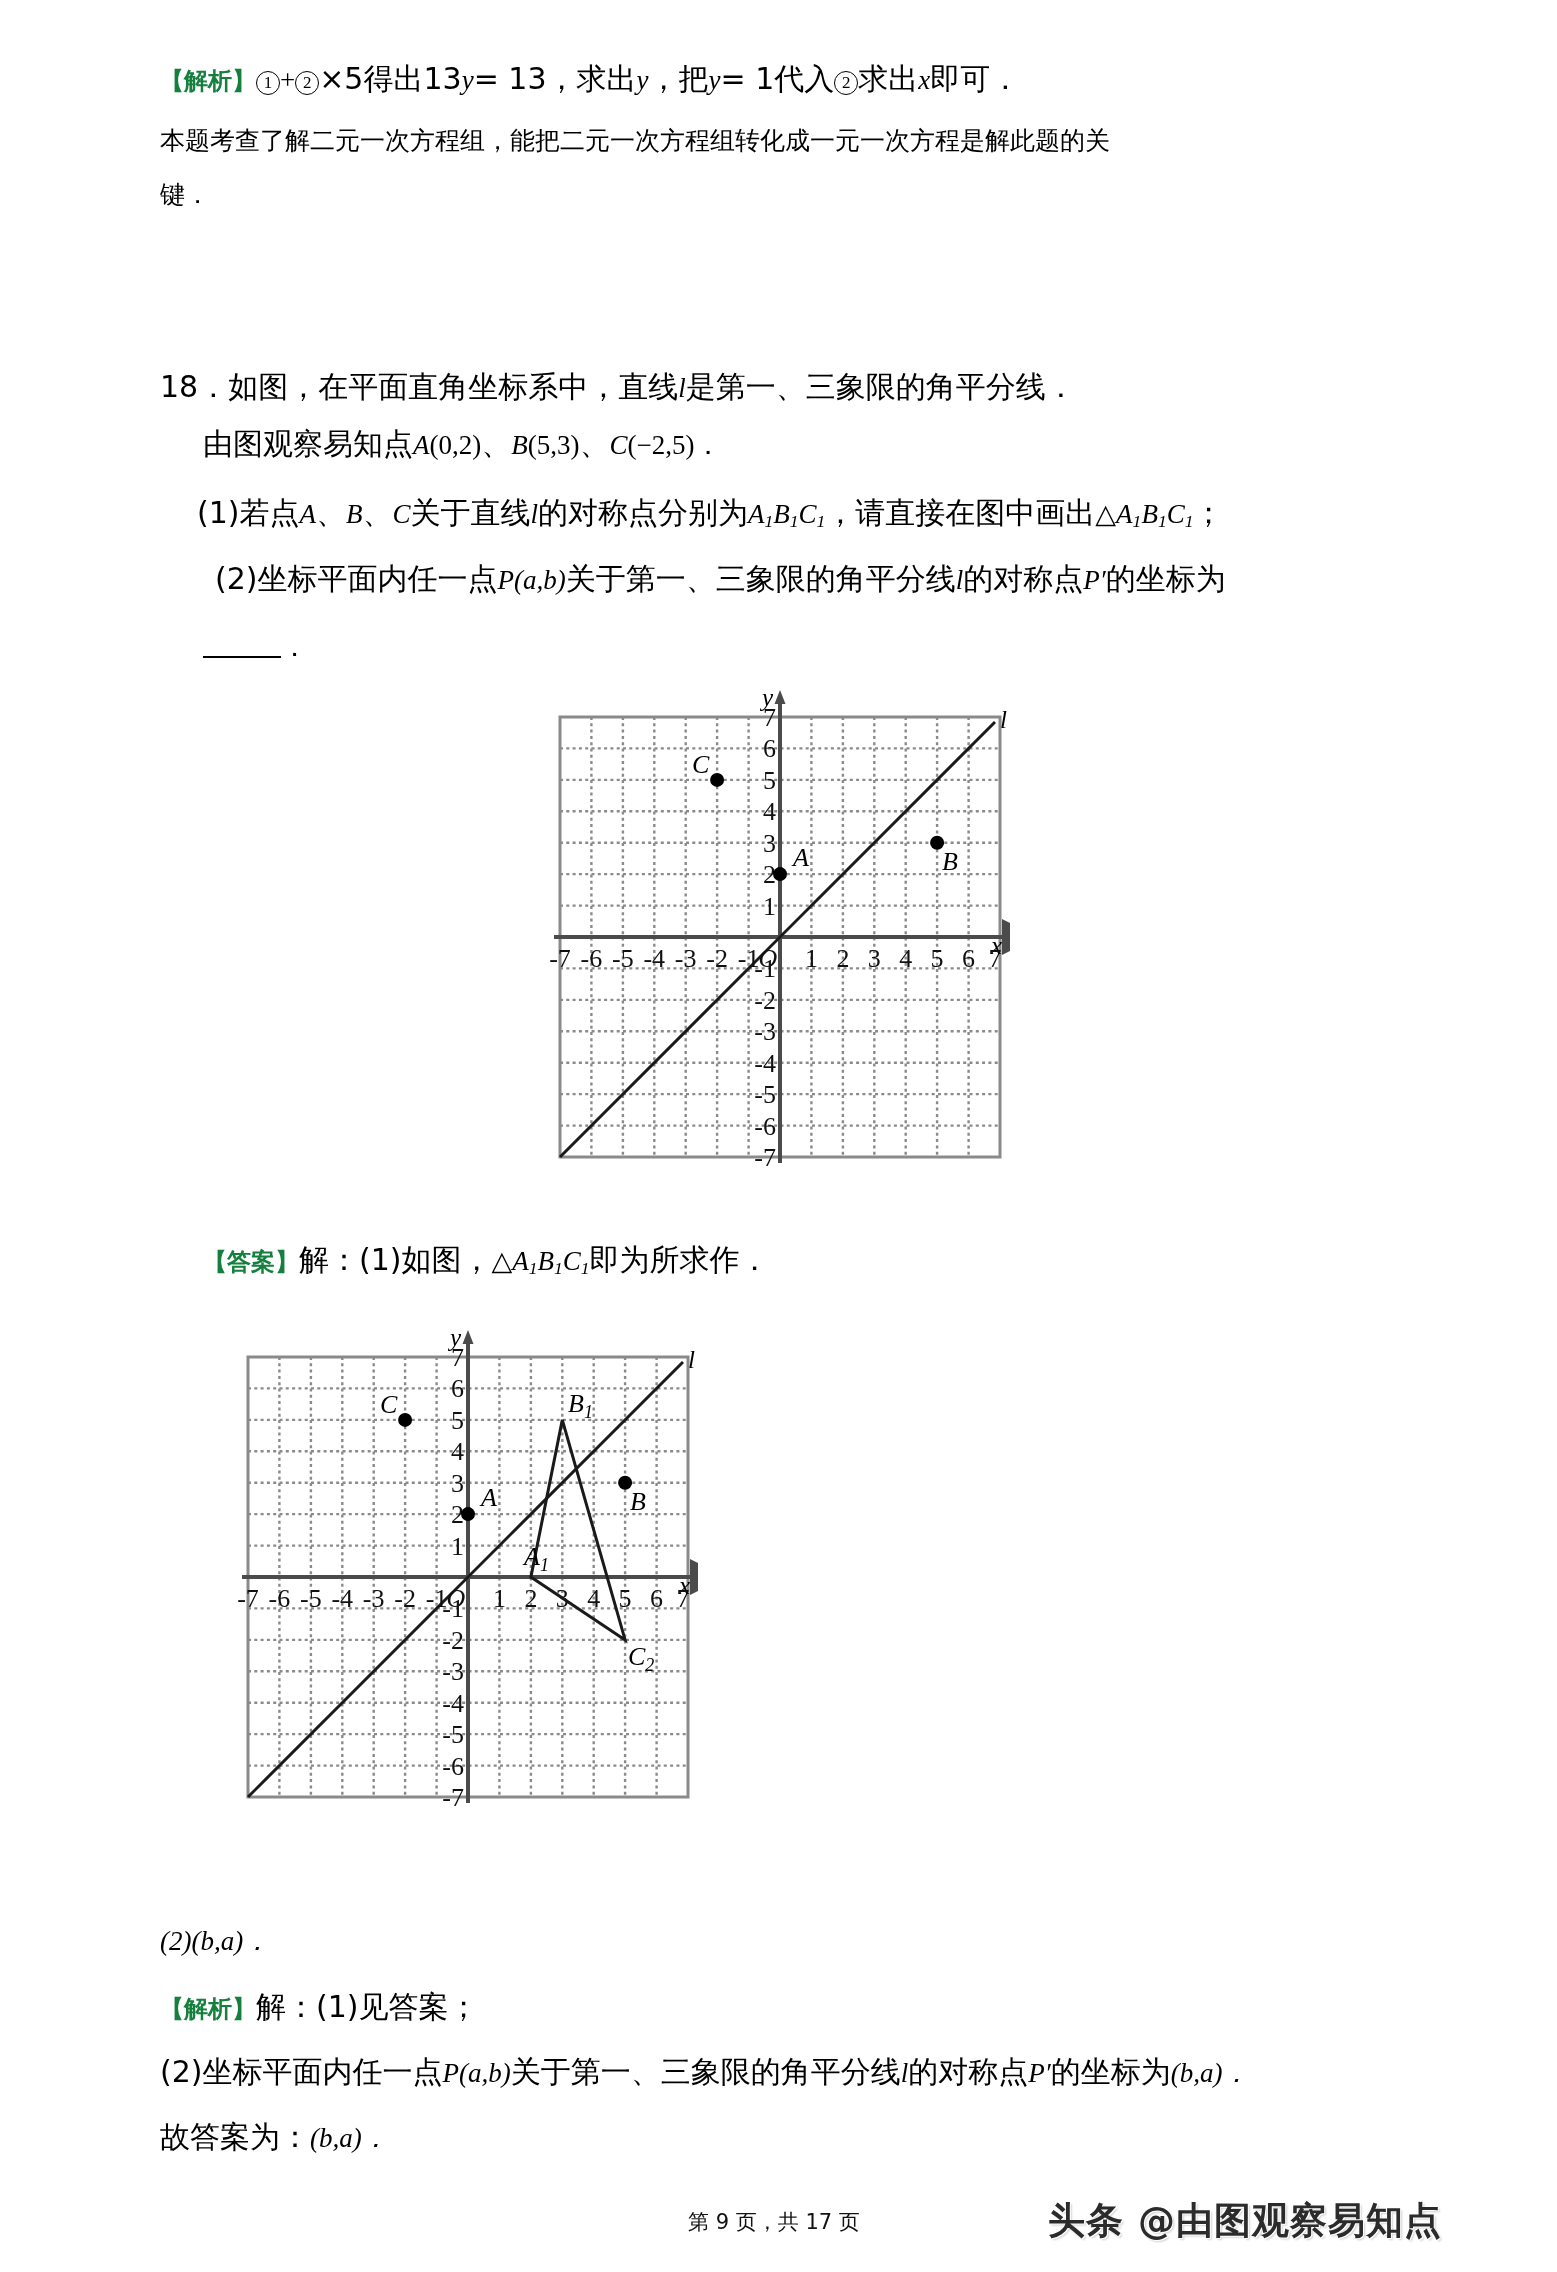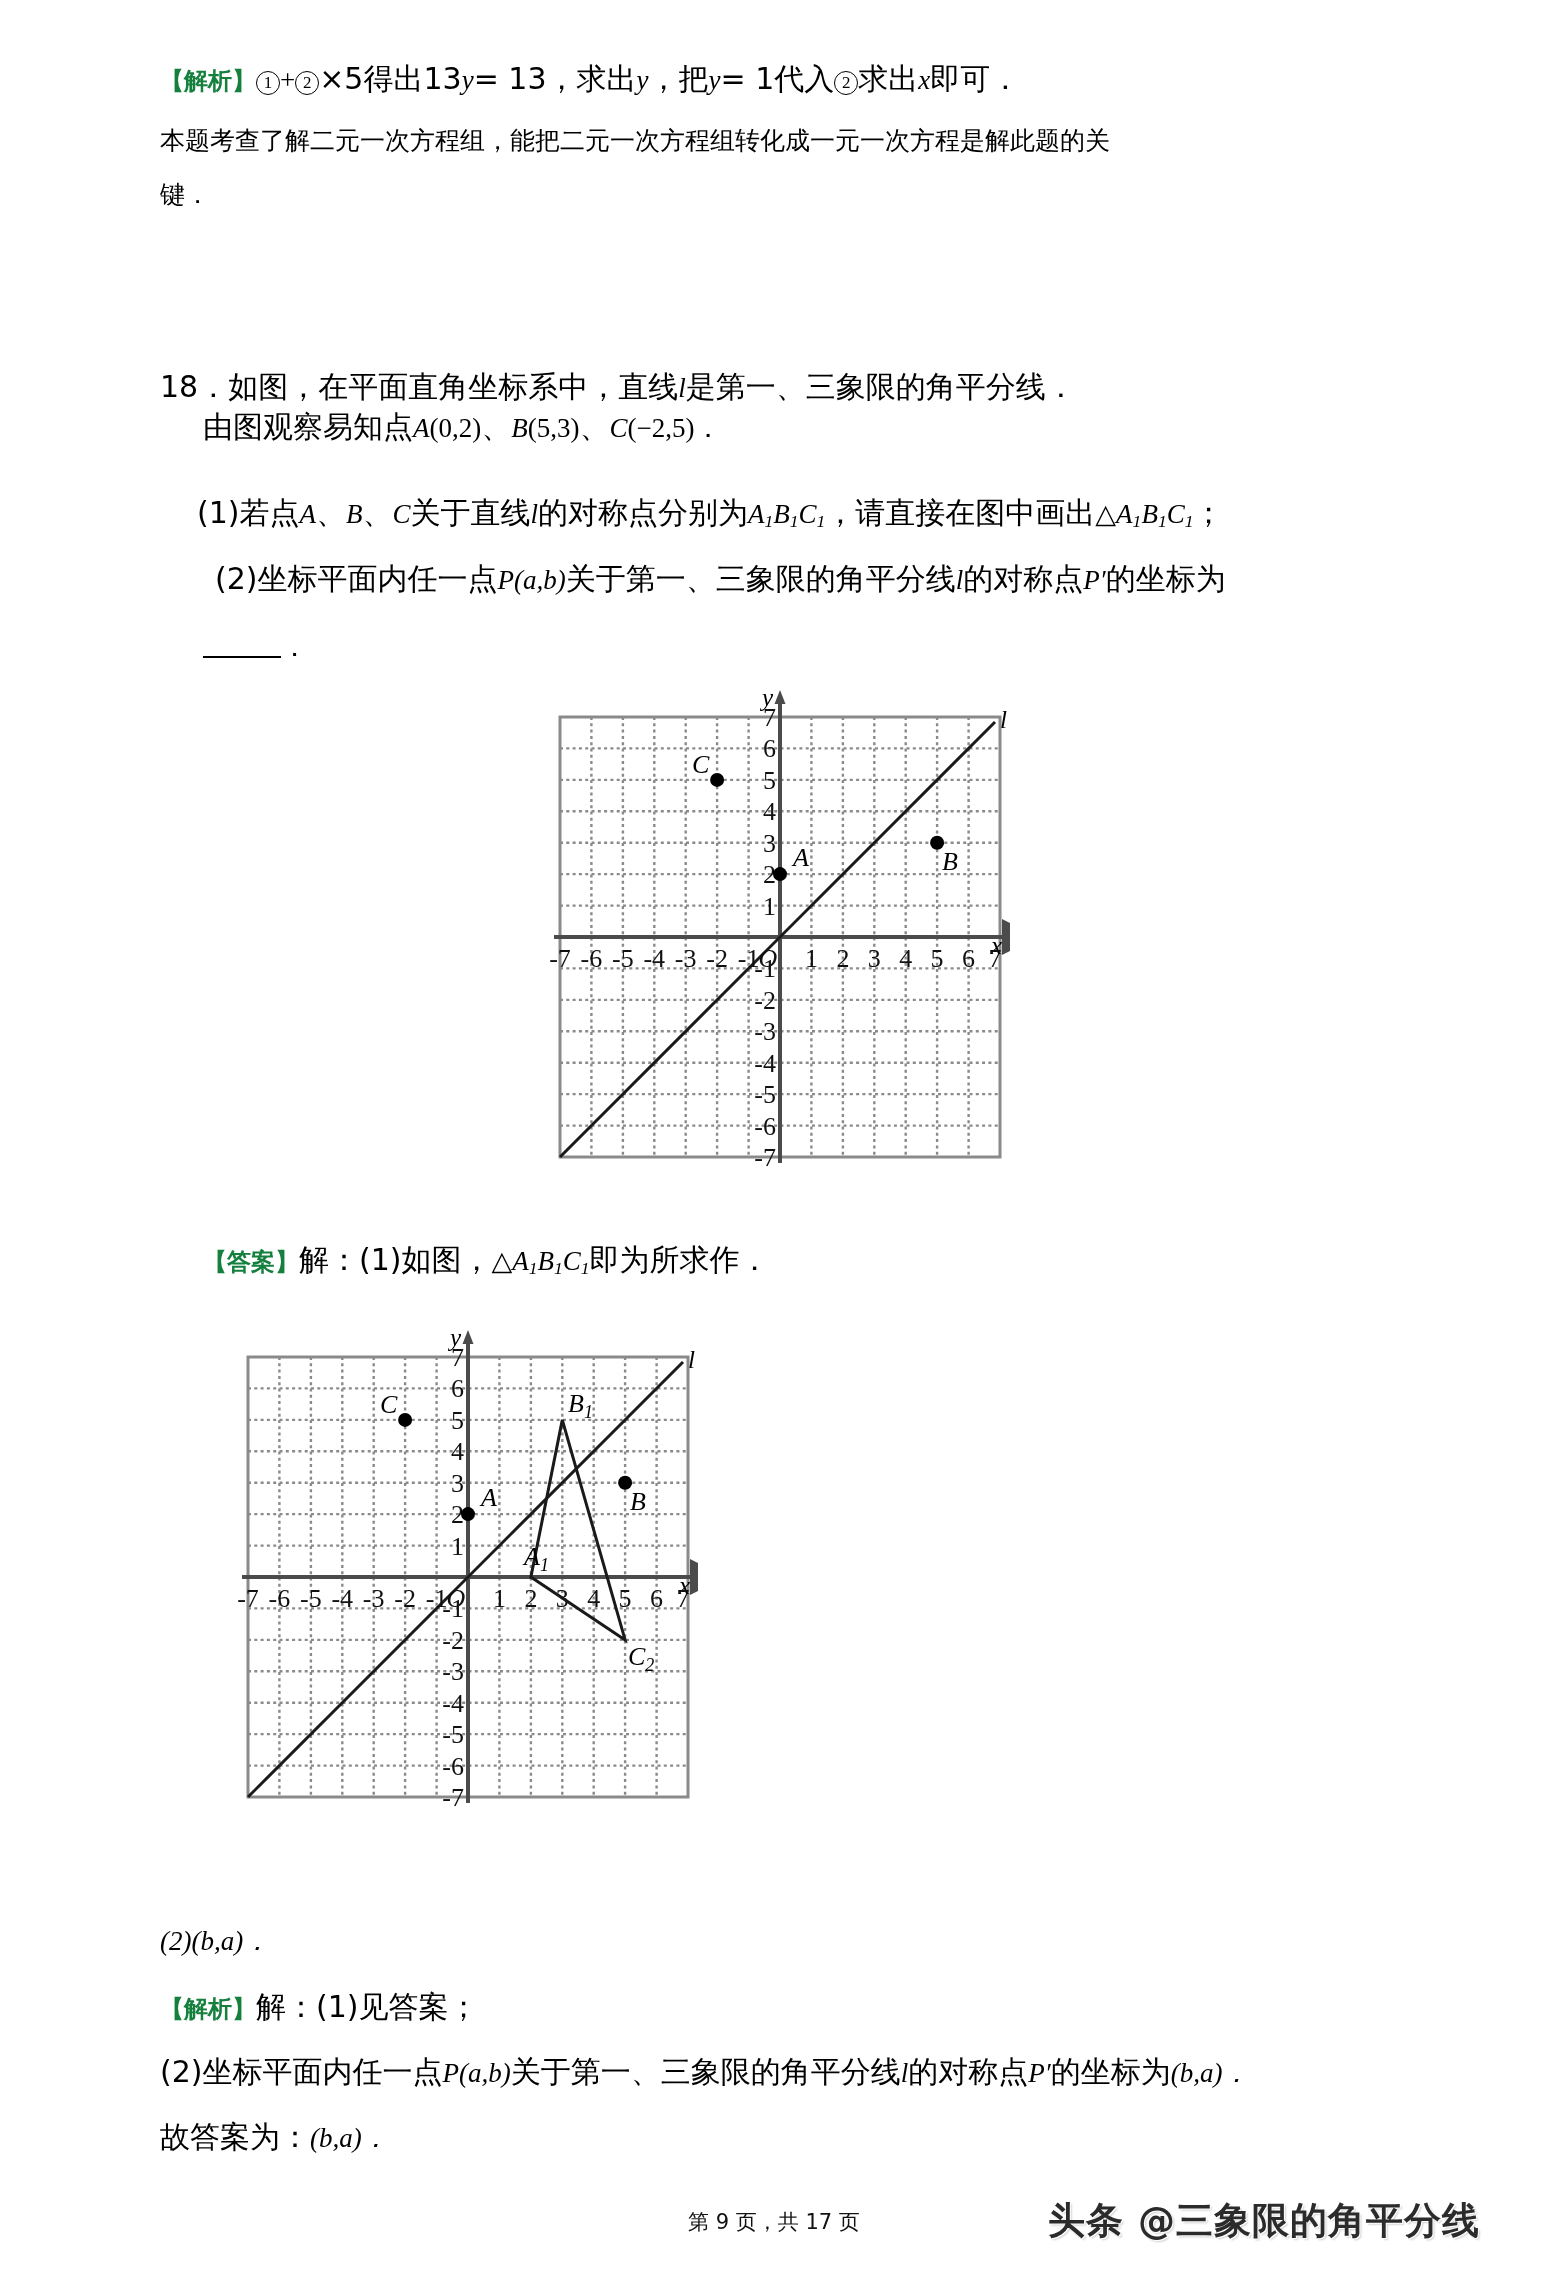--- a/index.html
+++ b/index.html
@@ -77,21 +77,21 @@
     <span class="tag">【解析】</span><span class="circnum">1</span><span>+</span><span class="circnum">2</span><span class="cn">×5得出13</span><span class="mi">y</span><span class="cn">= 13，求出</span><span class="mi">y</span><span class="cn">，把</span><span class="mi">y</span><span class="cn">= 1代入</span><span class="circnum">2</span><span class="cn">求出</span><span class="mi">x</span><span class="cn">即可．</span>
   </div>
 
   <div class="line cn" style="left:160px;top:124px;font-size:25px;">本题考查了解二元一次方程组，能把二元一次方程组转化成一元一次方程是解此题的关</div>
   <div class="line cn" style="left:160px;top:178px;font-size:25px;">键．</div>
 
   <div class="line" style="left:160px;top:370px;">
     <span class="cn">18．</span><span class="cn">如图，在平面直角坐标系中，直线</span><span class="mi">l</span><span class="cn">是第一、三象限的角平分线．</span>
   </div>
 
-  <div class="line" style="left:203px;top:410px;">
+  <div class="line" style="left:203px;top:427px;">
     <span class="cn">由图观察易知点</span><span class="mi">A</span><span>(0,2)</span><span class="cn">、</span><span class="mi">B</span><span>(5,3)</span><span class="cn">、</span><span class="mi">C</span><span>(−2,5)．</span>
   </div>
 
   <div class="line" style="left:197px;top:496px;">
     <span class="cn">(1)若点</span><span class="mi">A</span><span class="cn">、</span><span class="mi">B</span><span class="cn">、</span><span class="mi">C</span><span class="cn">关于直线</span><span class="mi">l</span><span class="cn">的对称点分别为</span><span class="mi">A<sub>1</sub>B<sub>1</sub>C<sub>1</sub></span><span class="cn">，请直接在图中画出</span><span>△</span><span class="mi">A<sub>1</sub>B<sub>1</sub>C<sub>1</sub></span><span class="cn">；</span>
   </div>
 
   <div class="line" style="left:203px;top:562px;margin-left:12px;">
     <span class="cn">(2)坐标平面内任一点</span><span class="mi">P</span><span class="mi">(a,b)</span><span class="cn">关于第一、三象限的角平分线</span><span class="mi">l</span><span class="cn">的对称点</span><span class="mi">P′</span><span class="cn">的坐标为</span>
   </div>
@@ -308,15 +308,15 @@
 
   <div class="line" style="left:160px;top:2055px;">
     <span class="cn">(2)坐标平面内任一点</span><span class="mi">P</span><span class="mi">(a,b)</span><span class="cn">关于第一、三象限的角平分线</span><span class="mi">l</span><span class="cn">的对称点</span><span class="mi">P′</span><span class="cn">的坐标为</span><span class="mi">(b,a)．</span>
   </div>
 
   <div class="line" style="left:160px;top:2120px;">
     <span class="cn">故答案为：</span><span class="mi">(b,a)．</span>
   </div>
 
   <div class="footer" style="left:688px;top:2208px;text-align:center;">第 9 页，共 17 页</div>
-  <div class="watermark" style="left:1048px;top:2196px;">头条 @三象限的角平分线</div>
+  <div class="watermark" style="left:1048px;top:2196px;">头条 @由图观察易知点</div>
 
 </div>
 
 </body></html>

